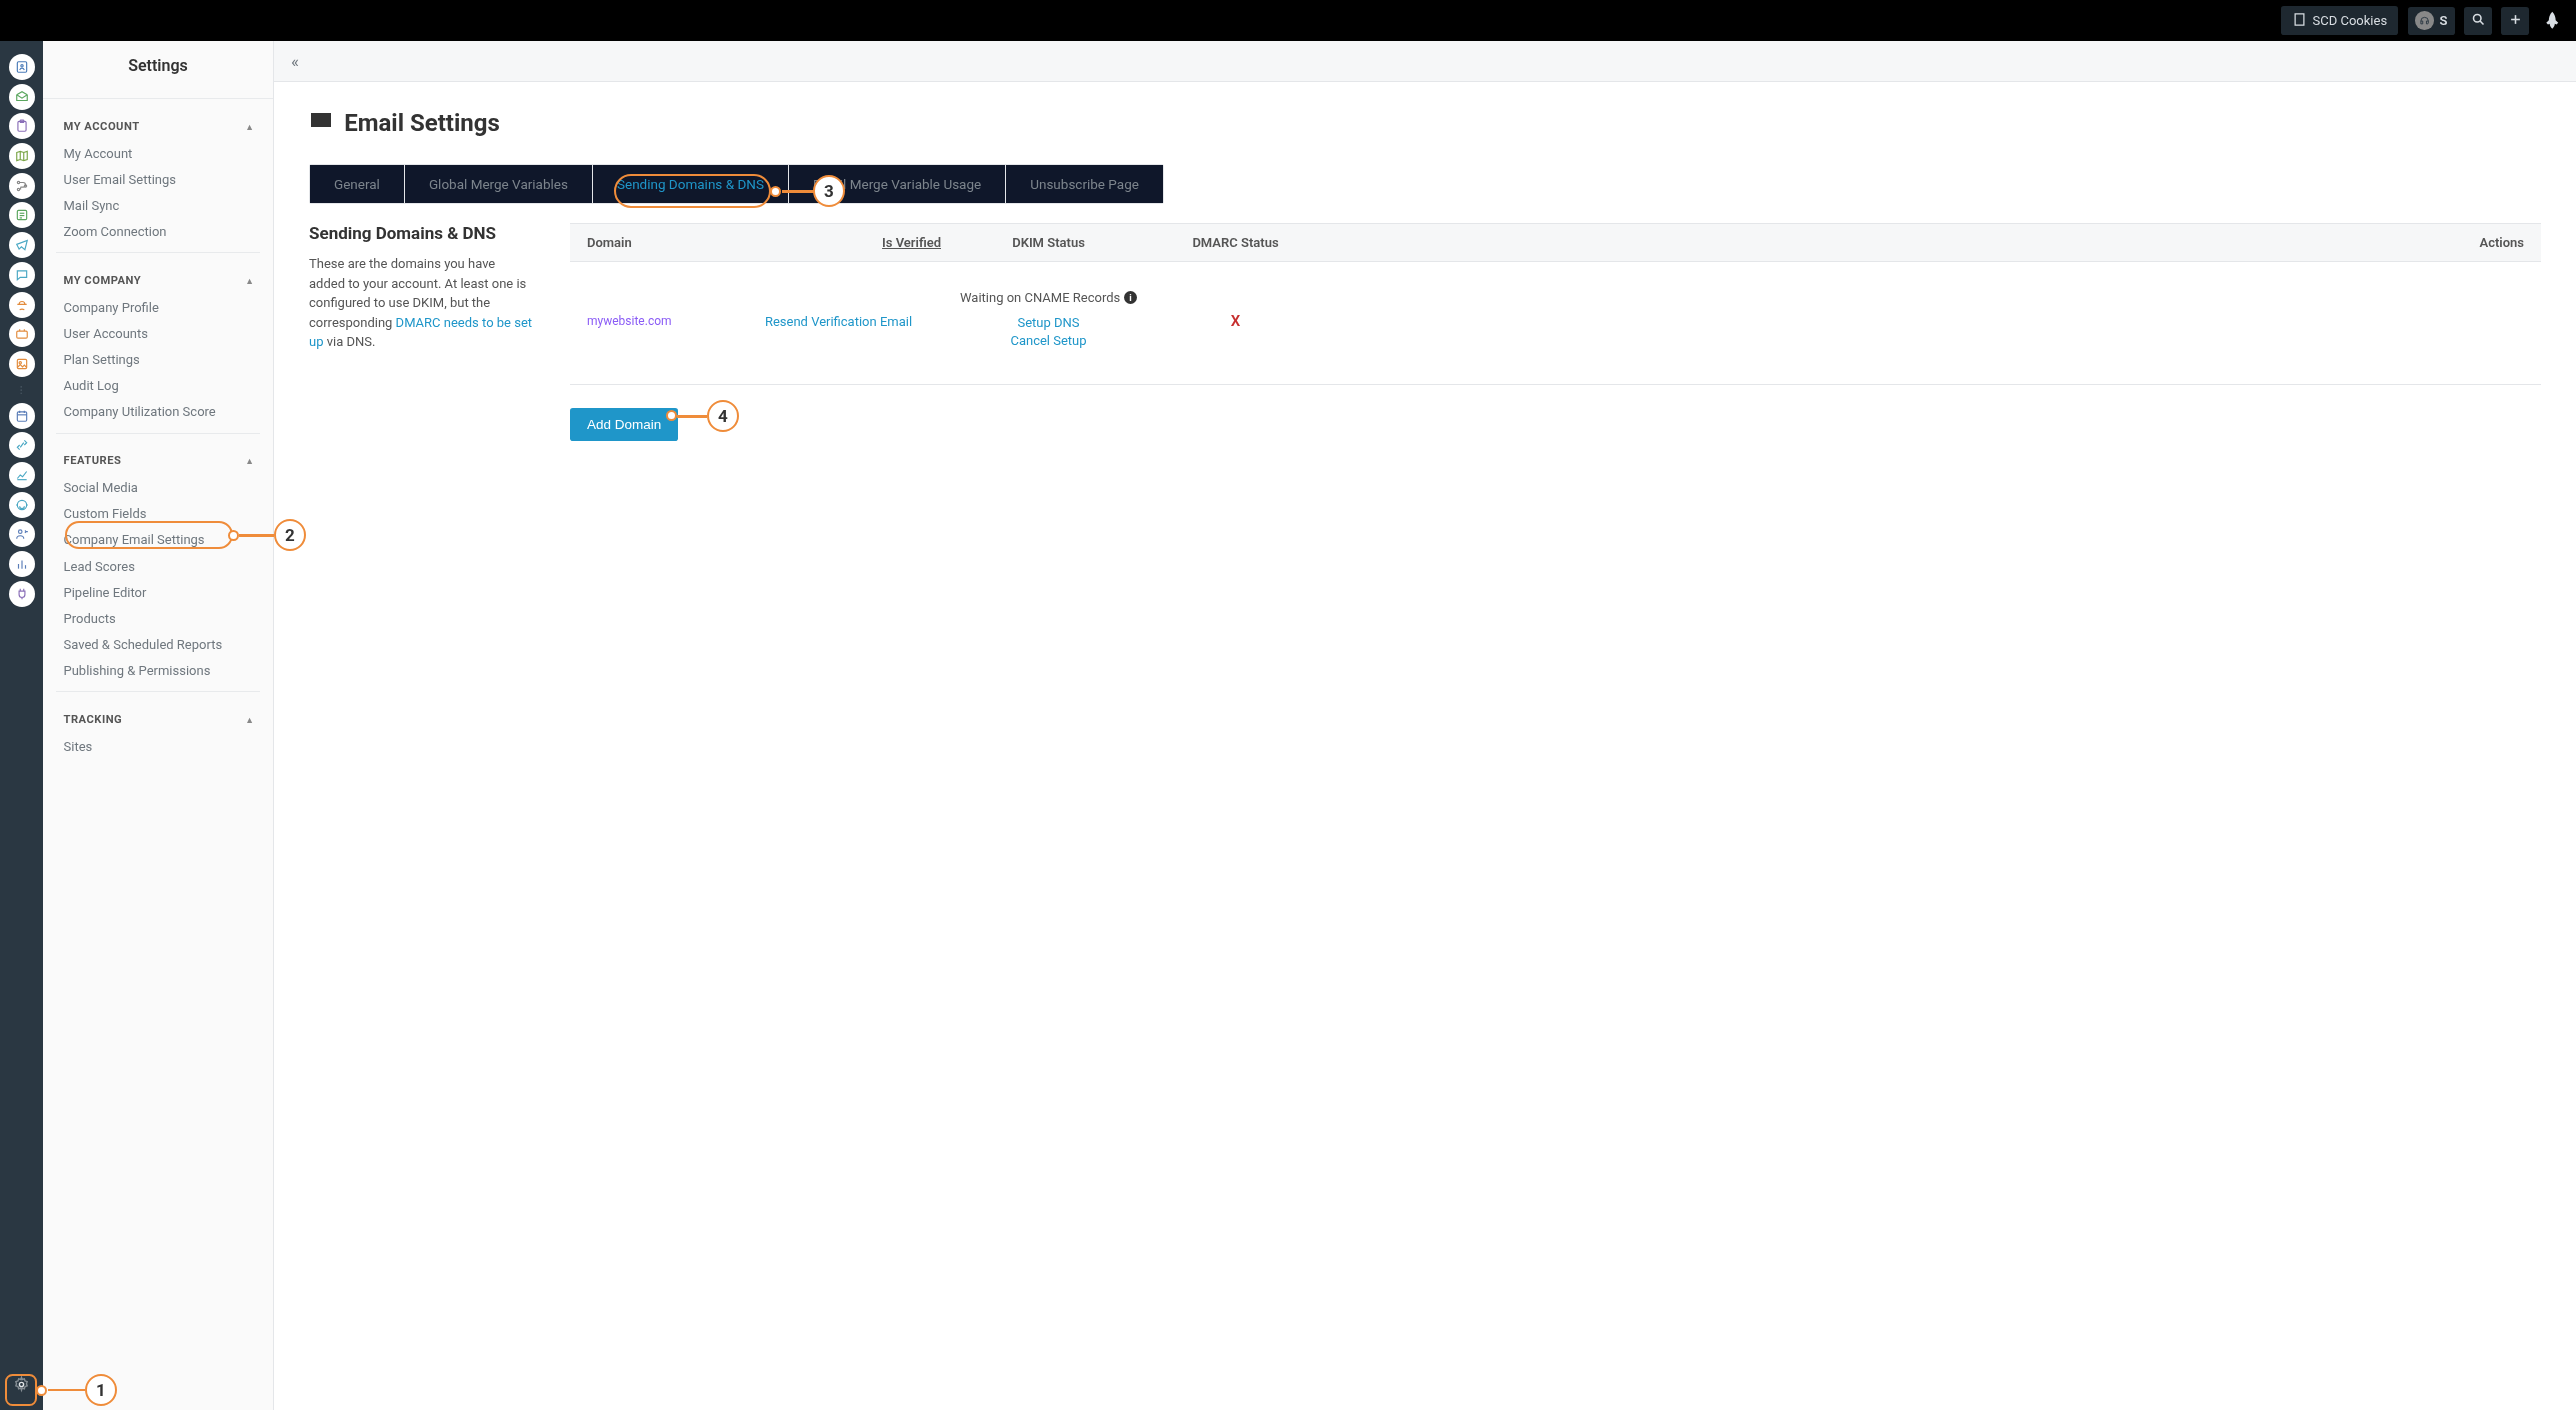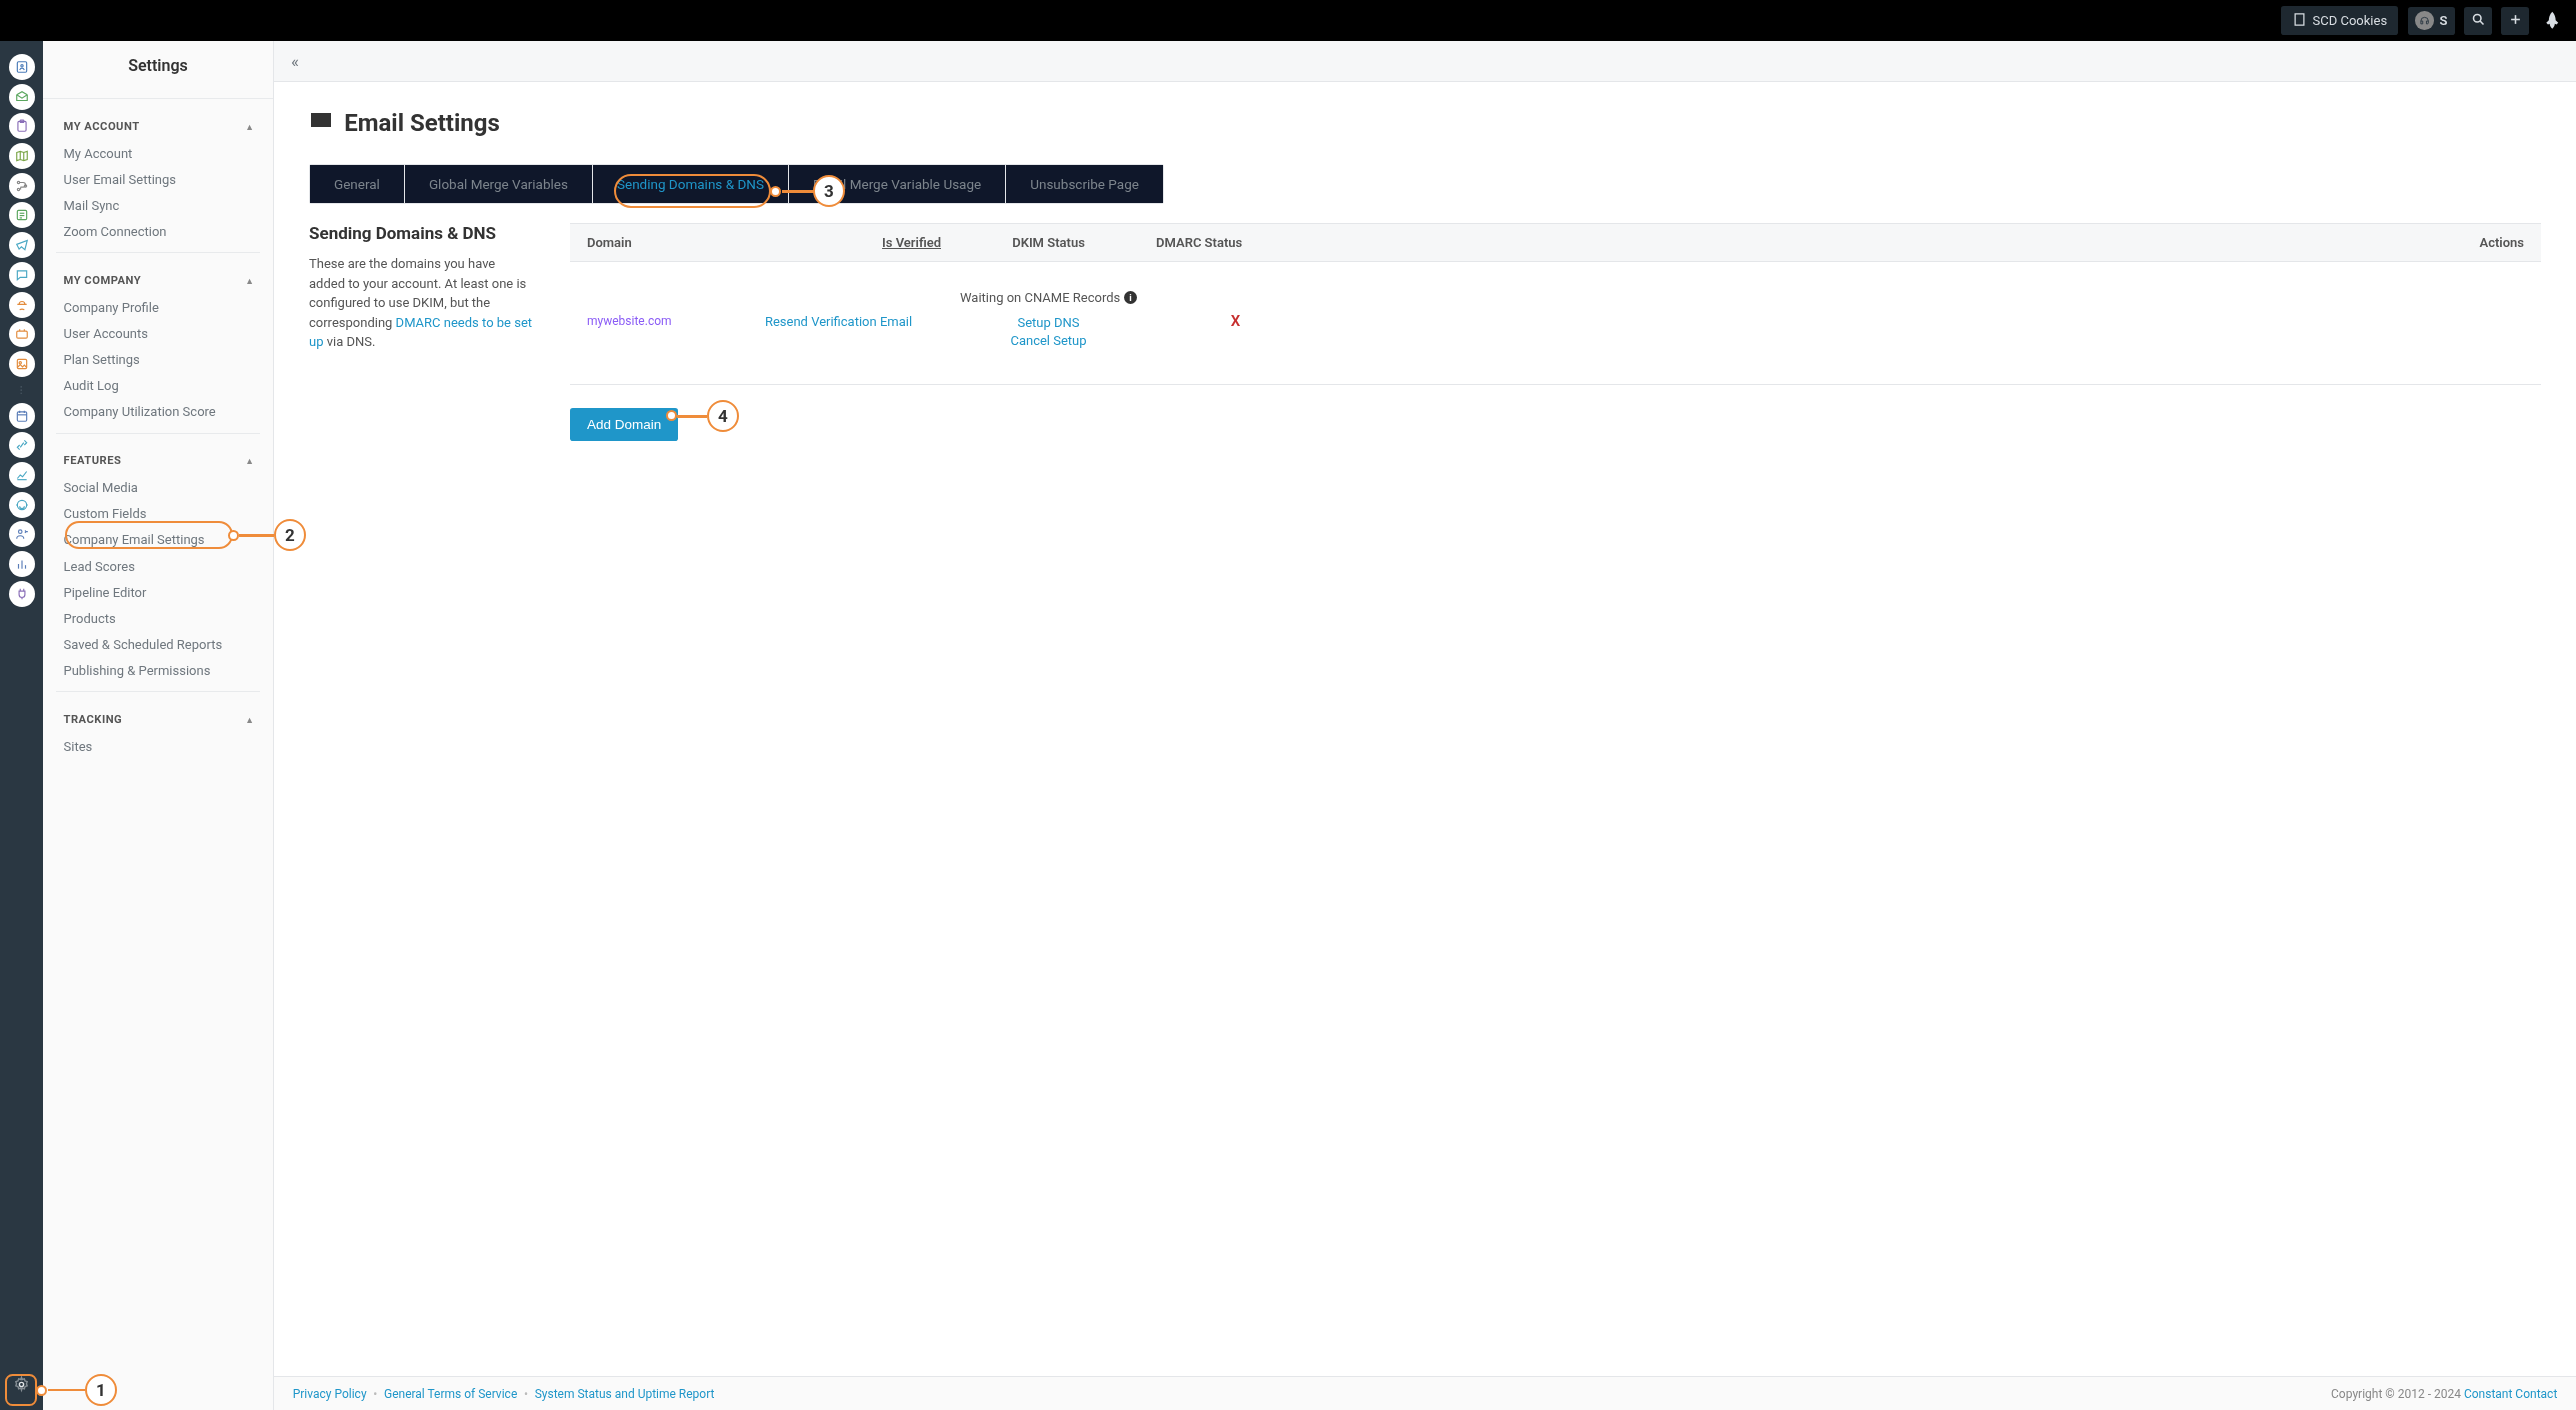--- a/index.html
+++ b/index.html
@@ -49,21 +49,21 @@
 .left-col { width:224px; }
 .left-col h2 { font-size:17px; font-weight:700; color:#333; margin-bottom:11.2px; }
 .left-col p { font-size:13px; color:#555; line-height:1.5; }
 .left-col a { color:#1f96c9; text-decoration:none; }
 
 .right-col { flex:1; }
 .domain-header-row { display:flex; background:#f6f7f8; border-top:0.9px solid #e4e6e9; border-bottom:0.9px solid #e4e6e9; padding:11.2px 17px; font-size:13px; font-weight:600; color:#555; }
 .dh-domain { width:149px; }
 .dh-verified { width:205px; text-align:right;text-decoration:underline; }
 .dh-dkim { width:215px; text-align:center; }
-.dh-dmarc { width:159px; text-align:left; }
+.dh-dmarc { width:159px; text-align:center; }
 .dh-actions { flex:1; text-align:right; }
 
 .domain-data-row { display:flex; padding:28px 17px 32px; border-bottom:0.9px solid #e4e6e9; font-size:13px; align-items:center; }
 .dd-domain { width:149px; color:#8b5cf6; font-size:12px; }
 .dd-verified { width:205px; text-align:center; }
 .dd-verified a { color:#1f96c9; text-decoration:none; }
 .dd-dkim { width:215px; text-align:center; }
 .dd-dkim .waiting { color:#555; margin-bottom:9.3px; display:flex; justify-content:center; align-items:center; gap:3.7px; }
 .dd-dkim a { display:block; color:#1f96c9; text-decoration:none; margin:3.7px 0; }
 .dd-dmarc { width:159px; text-align:center; color:#c73030; font-weight:600; font-size:15px; }
@@ -369,32 +369,20 @@
             </div>
             <div class="dd-dmarc">X</div>
             <div class="dd-actions"></div>
           </div>
 
           <button class="add-domain-btn">Add Domain</button>
         </div>
       </div>
     </div>
 
-    <div class="footer">
-      <div class="footer-left">
-        <a href="#">Privacy Policy</a>
-        <span class="sep">•</span>
-        <a href="#">General Terms of Service</a>
-        <span class="sep">•</span>
-        <a href="#">System Status and Uptime Report</a>
-      </div>
-      <div class="footer-right">
-        <span>Copyright © 2012 - 2024 </span><a href="#">Constant Contact</a>
-      </div>
-    </div>
   </div>
 </div>
 
 <div class="callout-ring" style="left:4.7px; bottom:3.7px; width:32px; height:32px; border-radius:7.5px;"></div>
 <div class="callout-dot" style="left:36px; bottom:14px;"></div>
 <div class="callout-line" style="left:48px; bottom:18.7px; width:37px;"></div>
 <div class="callout-circle" style="left:85px; bottom:3.7px;">
     <span>1</span>
   </div>
 

